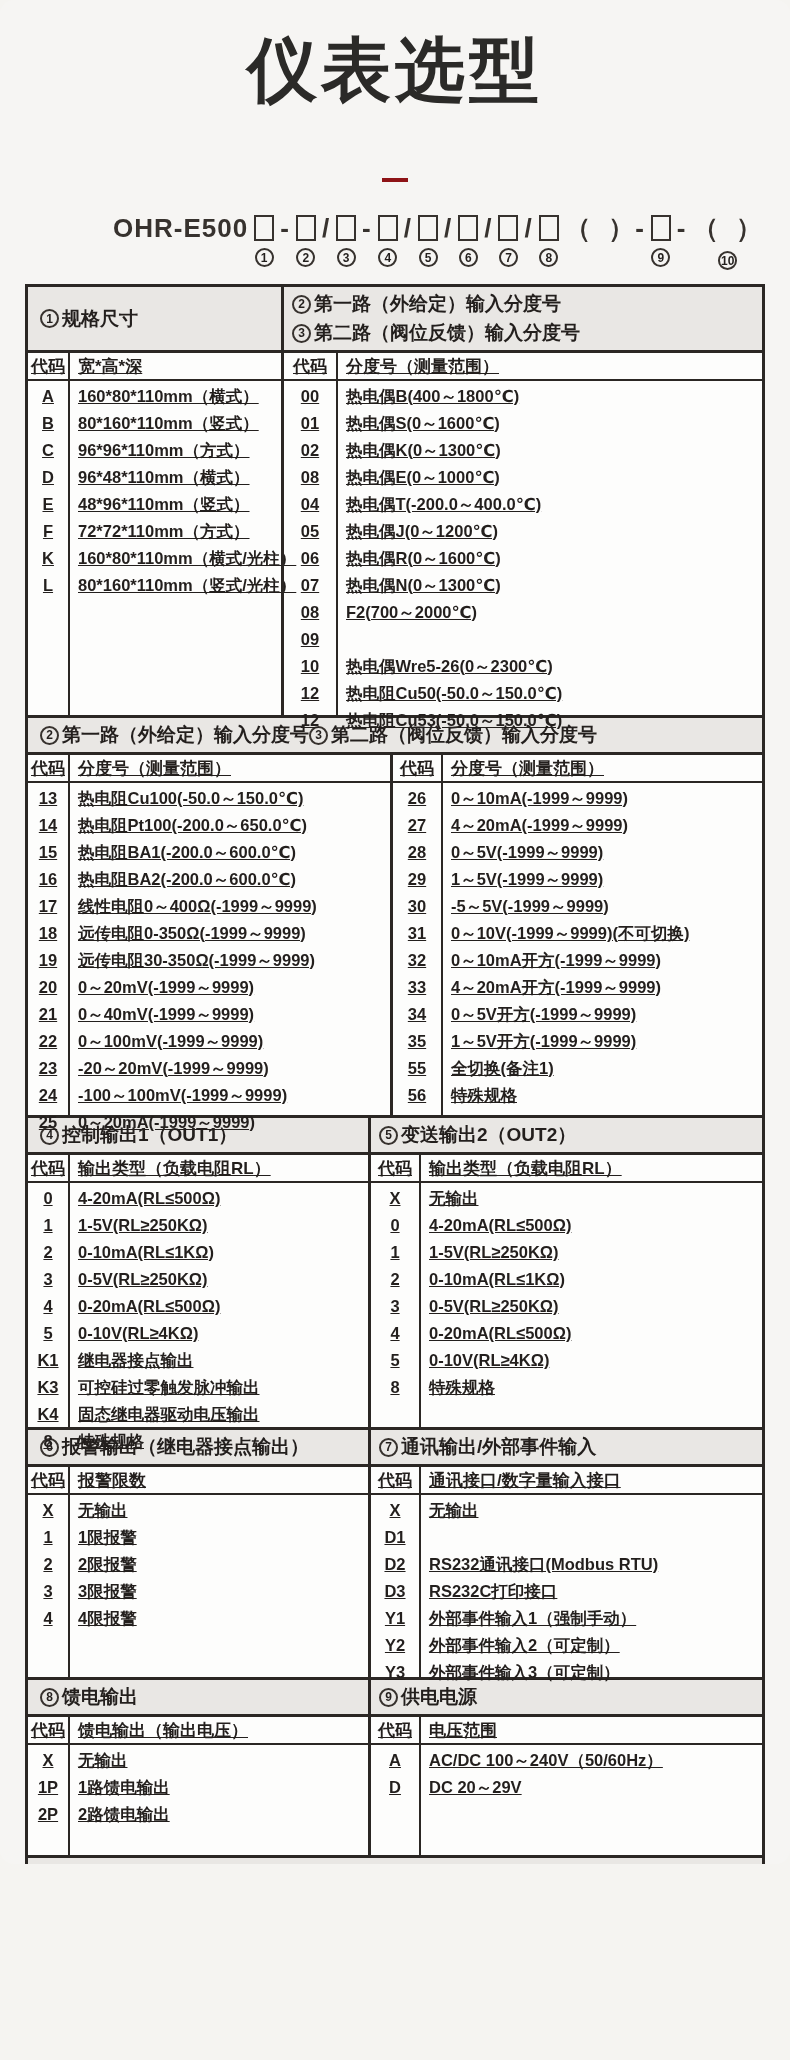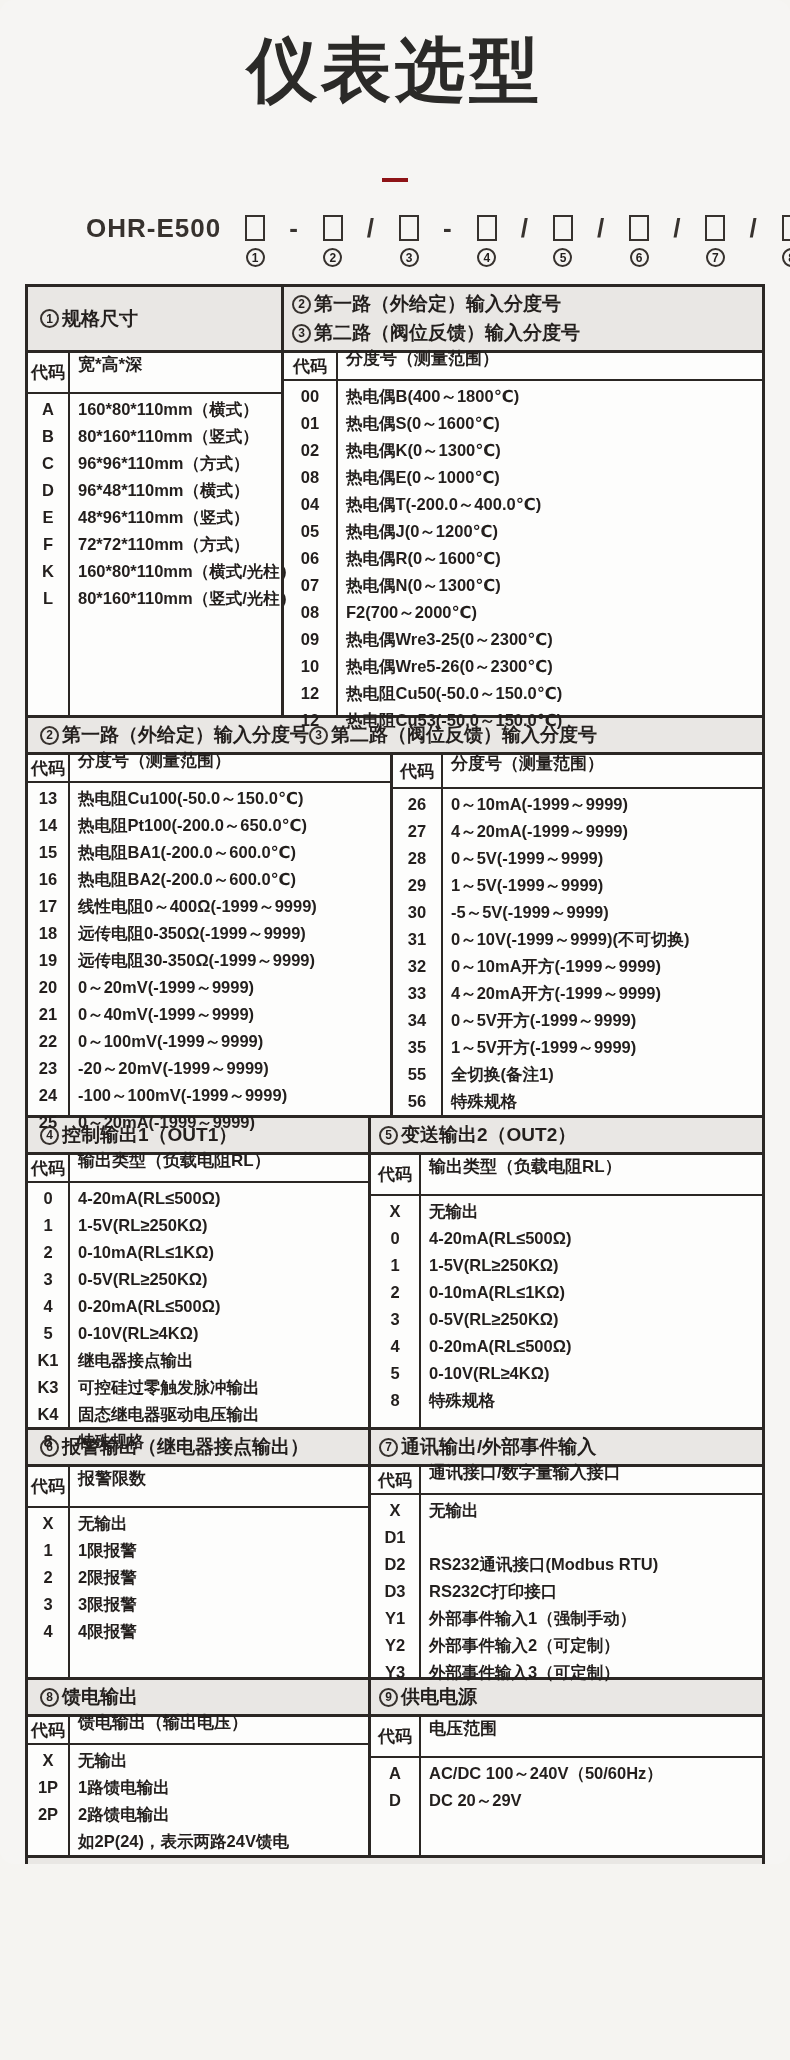--- a/index.html
+++ b/index.html
@@ -8,21 +8,21 @@
     height:2060px; background:#f5f4f1; overflow:hidden;
     font-family:"Liberation Sans","DejaVu Sans",sans-serif;
     color:#231f1d; font-weight:bold;
   }
   .page { position:relative; width:790px; height:1864px; background:#f6f5f3; border-radius:14px; overflow:hidden; }
 
   .title { padding-top:24px; text-align:center; font-size:70px; line-height:92px; letter-spacing:4px; color:#2b2a28; }
   .dash { width:26px; height:4px; margin:62px auto 0; background:#8e1316; }
 
   
-  .model { display:flex; align-items:flex-start; gap:24px; margin:30px 0 0 86px; }
+  .model { display:flex; align-items:flex-start; gap:6px; margin:30px 0 0 86px;justify-content:center; }
   .seg { display:flex; flex-direction:column; align-items:center; }
   .seg-glyph { height:32px; display:flex; align-items:center; font-size:26px; letter-spacing:1px; white-space:pre; color:#37322e; }
   .seg-glyph:empty { width:20px; height:26px; border:2px solid #37322e; margin-top:3px; }
   .seg-num { margin-top:7px; }
   .seg-num:empty { display:none; }
   .seg-num:not(:empty), .cn {
     display:inline-flex; align-items:center; justify-content:center;
     min-width:19px; height:19px; border:2px solid #37322e; border-radius:50%;
     font-size:12px; line-height:1; padding:0 1px; flex:none;
   }
@@ -34,32 +34,32 @@
   .sec-hdr { display:flex; background:#e9e7e4; border-bottom:3px solid #2b2724; font-size:19px; }
   .hl { flex:none; display:flex; align-items:center; gap:3px; padding:4px 8px 4px 12px; min-height:30px; }
   .hl.w253 { width:253px; }
   .hl.w340 { width:340px; }
   .hl.full { flex:1; }
   .hr { flex:1; border-left:3px solid #2b2724; padding:4px 8px; display:flex; flex-direction:column; justify-content:center; gap:3px; }
   .hline, .hpart { display:inline-flex; align-items:center; gap:3px; }
   .hparts { flex-direction:row; flex-wrap:wrap; gap:0; align-items:center; }
 
   .sec-body { display:flex; align-items:stretch; background:#fdfdfc; }
-  .pane { position:relative; flex:none; display:flex; flex-direction:column; }
+  .pane { position:relative; flex:none; display:flex; flex-direction:column;text-decoration:underline; }
   .pane.flex1 { flex:1; }
   .pane + .pane { border-left:3px solid #2b2724; }
   .pane::before { content:""; position:absolute; top:0; bottom:0; width:2px; background:#2b2724; }
   .cut40::before { left:40px; } .cut48::before { left:48px; } .cut52::before { left:52px; }
   .cut40 .cc, .cut40 .c { width:40px; }
   .cut48 .cc, .cut48 .c { width:48px; }
   .cut52 .cc, .cut52 .c { width:52px; }
 
   .col-hdr { display:flex; align-items:center; min-height:28px; border-bottom:2px solid #2b2724; font-size:17px; }
   .cc { flex:none; text-align:center; }
-  .cd { flex:1; padding:0 6px 16px 10px; }
+  .cd { flex:1; padding:0 6px 0 10px; }
 
   .rows { padding-top:2px; }
   .row { display:flex; align-items:center; min-height:27px; font-size:16.5px; }
   .row .c { flex:none; text-align:center; }
   .row .d { flex:1; padding:0 4px 0 10px; white-space:nowrap; }
 
   .h362 { height:362px; } .h360 { height:360px; } .h272 { height:272px; }
   .h210 { height:210px; } .h138 { height:138px; } .h34 { height:34px; }
 
   .note-row { display:flex; align-items:center; padding:4px 0; font-size:17px; min-height:34px; }
@@ -242,21 +242,20 @@
               <div class="row">
                 <span class="c">07</span>
                 <span class="d">热电偶N(0～1300℃)</span>
               </div>
               <div class="row">
                 <span class="c">08</span>
                 <span class="d">F2(700～2000℃)</span>
               </div>
               <div class="row">
                 <span class="c">09</span>
-                <span class="d">热电偶Wre3-25(0～2300℃)</span>
               </div>
               <div class="row">
                 <span class="c">10</span>
                 <span class="d">热电偶Wre5-26(0～2300℃)</span>
               </div>
               <div class="row">
                 <span class="c">12</span>
                 <span class="d">热电阻Cu50(-50.0～150.0℃)</span>
               </div>
               <div class="row">
@@ -611,24 +610,20 @@
                 <span class="d">无输出</span>
               </div>
               <div class="row">
                 <span class="c">1P</span>
                 <span class="d">1路馈电输出</span>
               </div>
               <div class="row">
                 <span class="c">2P</span>
                 <span class="d">2路馈电输出</span>
               </div>
-              <div class="row">
-                <span class="c"></span>
-                <span class="d">如2P(24)，表示两路24V馈电</span>
-              </div>
             </div>
         </div>
         <div class="pane flex1 cut48">
           <div class="col-hdr">
               <span class="cc">代码</span>
               <span class="cd">电压范围</span>
             </div>
           <div class="rows">
               <div class="row">
                 <span class="c">A</span>

